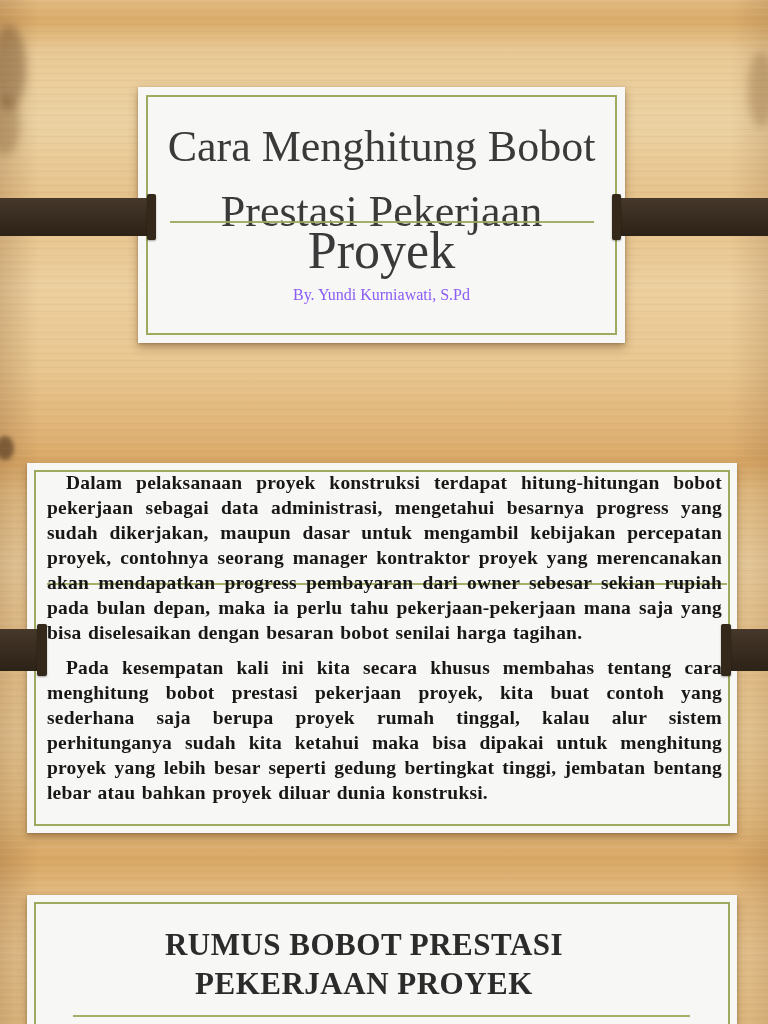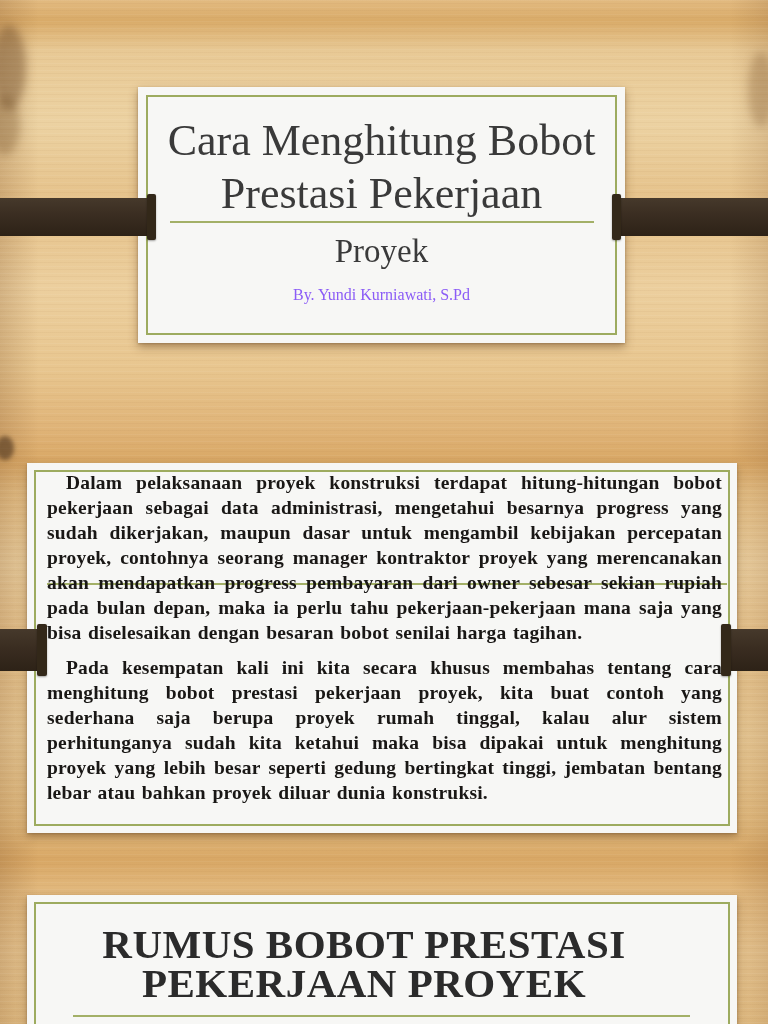--- a/index.html
+++ b/index.html
@@ -34,41 +34,41 @@
   .card{
     position:absolute;background:#f7f7f5;
     box-shadow:0 1px 2px rgba(100,65,30,.35), 0 4px 9px rgba(95,60,25,.45);
   }
   .card-border{position:absolute;border:2px solid #9dab5f;pointer-events:none;}
   .olive-line{position:absolute;height:2px;background:#99a758;opacity:.9;}
   
   .s1-title-upper{
     position:absolute;left:10px;right:10px;top:27px;
     text-align:center;white-space:pre-line;
-    font-size:44px;line-height:53px;color:#3a3a3a;letter-spacing:0px;
+    font-size:44px;line-height:65px;color:#3a3a3a;letter-spacing:0px;
   }
   .s1-title-lower{
     position:absolute;left:10px;right:10px;top:139px;
-    text-align:center;font-size:33px;line-height:50px;color:#3a3a3a;
+    text-align:center;font-size:52px;line-height:50px;color:#3a3a3a;
   }
   .s1-byline{
     position:absolute;left:0;right:0;top:199px;text-align:center;
     font-size:16px;color:#8b5cf6;
   }
   
   .s2-body{
     position:absolute;left:20px;right:15px;top:7px;
     font-size:19.5px;line-height:25px;font-weight:bold;color:#191715;
     text-align:justify;letter-spacing:.2px;word-spacing:1.5px;
   }
   .s2-body p{margin:0 0 10px 0;text-indent:19px;}
   
   .s3-title{
     position:absolute;left:7px;width:660px;top:30px;text-align:center;
-    white-space:pre-line;font-weight:bold;font-size:41px;line-height:39px;
+    white-space:pre-line;font-weight:bold;font-size:31px;line-height:39px;
     color:#2b2b2b;letter-spacing:.5px;
   }
   
   .ribbon{
     position:absolute;
     background:linear-gradient(180deg,#46392b 0%,#3a2d21 45%,#2d2217 100%);
     z-index:5;
   }
   .ribbon-cap{
     position:absolute;background:#332819;z-index:6;border-radius:2px;

